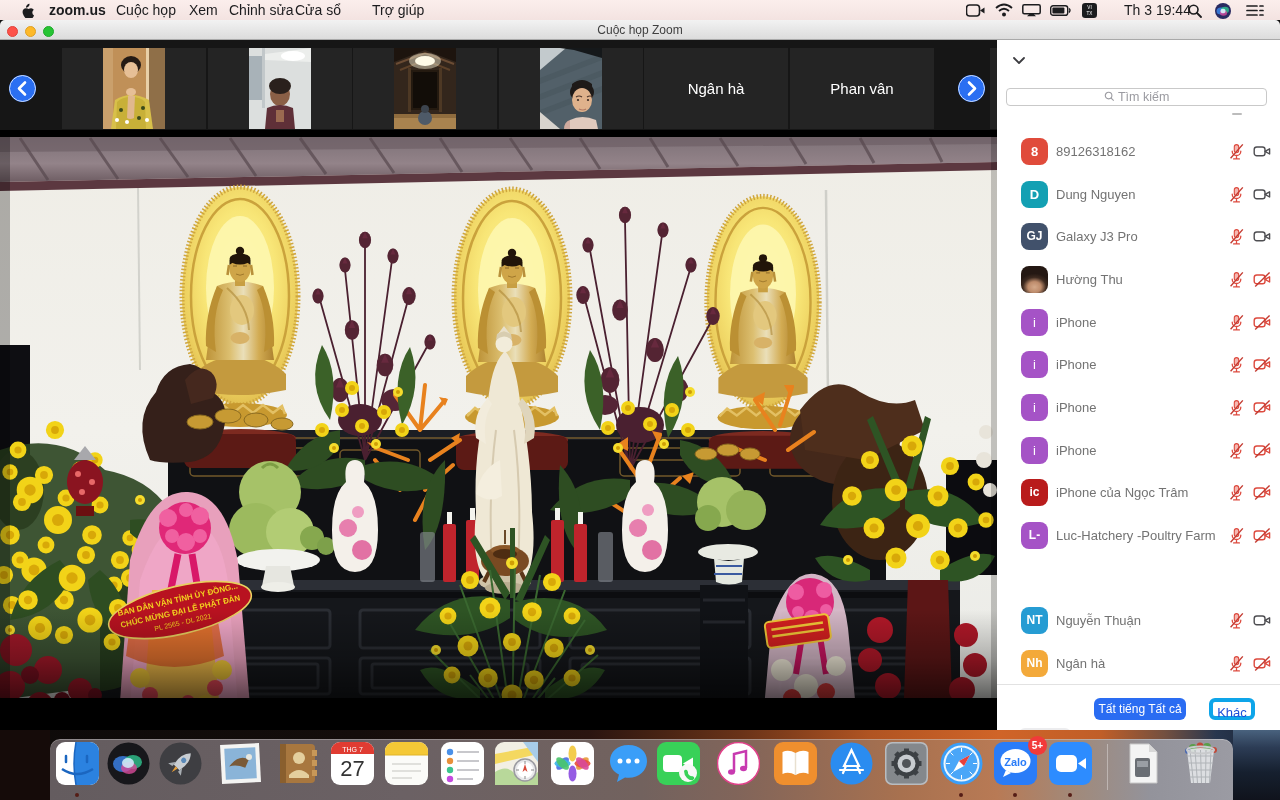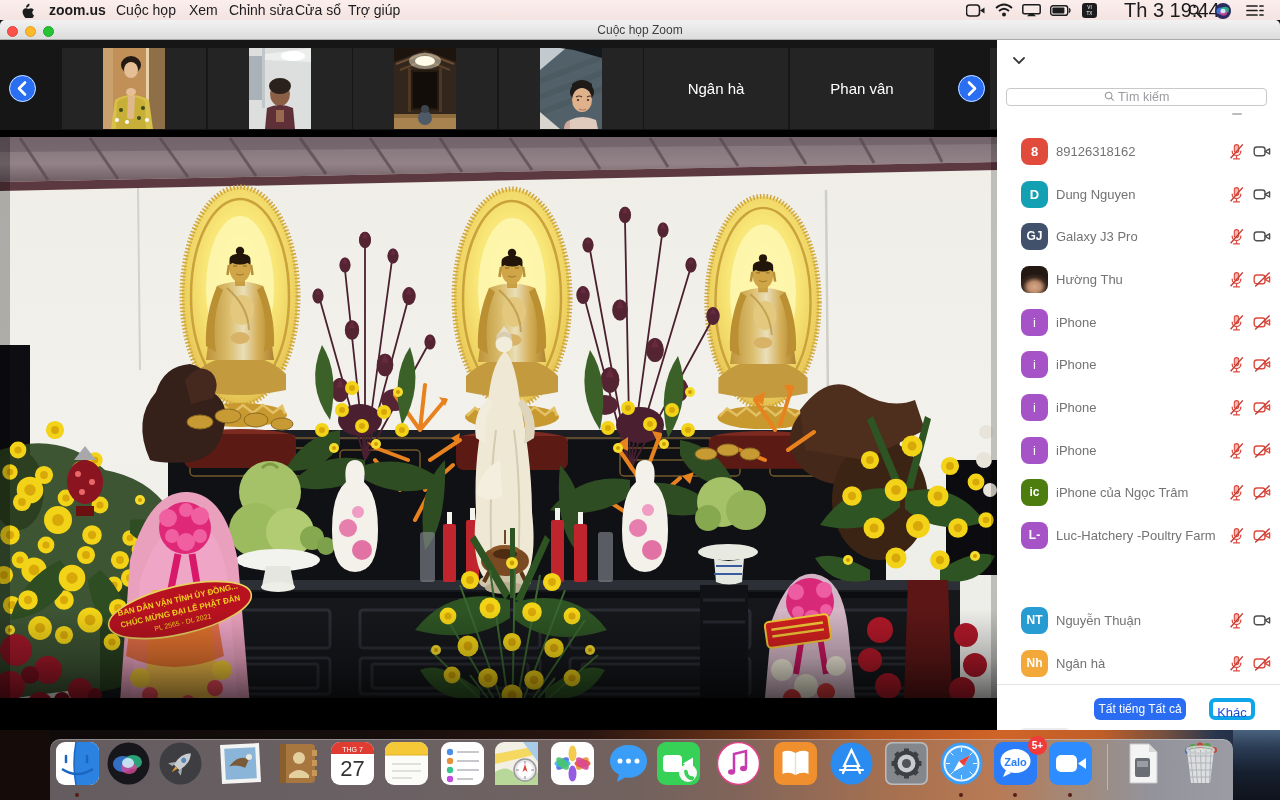--- a/index.html
+++ b/index.html
@@ -38,22 +38,22 @@
 <body>
 <div id="screen">
 
   <div id="menubar" class="abs">
     <span class="mi" style="left:20px;font-size:15px"></span>
     <span class="mi" style="left:49px;font-weight:bold">zoom.us</span>
     <span class="mi" style="left:116px">Cuộc họp</span>
     <span class="mi" style="left:189px">Xem</span>
     <span class="mi" style="left:229px">Chỉnh sửa</span>
     <span class="mi" style="left:295px">Cửa sổ</span>
-    <span class="mi" style="left:348px">Trợ giúp</span>
-    <span class="mi" style="left:1124px;font-size:20px">Th 3 19:44</span>
+    <span class="mi" style="left:372px">Trợ giúp</span>
+    <span class="mi" style="left:1124px;font-size:14px">Th 3 19:44</span>
     <svg class="mi" style="left:20px;top:3px" width="14" height="15" viewBox="0 0 14 15">
       <path d="M9.5 0.8 q0.3 1.6 -0.9 2.8 q-1.2 1.2 -2.6 1 q-0.2 -1.5 1 -2.7 q1.2 -1.2 2.5 -1.1 z" fill="#1c1c1e"></path>
       <path d="M11.2 5.2 q1.6 0 2.6 1.5 q-1.5 1 -1.5 2.8 q0 2 1.7 2.9 q-0.5 1.4 -1.3 2.3 q-0.9 1 -1.9 0.6 q-0.9 -0.4 -1.8 -0.4 q-0.9 0 -1.9 0.4 q-1 0.4 -1.9 -0.6 Q3.7 13.2 3 11.1 Q2.2 8.9 3 7.1 q0.9 -1.9 2.8 -1.9 q0.8 0 1.7 0.4 q0.7 0.3 1.1 0.3 q0.4 0 1.2 -0.35 q1 -0.4 1.4 -0.35 z" fill="#1c1c1e"></path>
     </svg>
     <svg class="mi" style="left:966px;top:4px" width="19" height="13" viewBox="0 0 19 13">
       <rect x="0.5" y="1" width="13" height="11" rx="3" fill="none" stroke="#1c1c1e" stroke-width="1.6"></rect>
       <path d="M14 6.5 l4.5 -3 v6 z" fill="#1c1c1e"></path>
     </svg>
     <svg class="mi" style="left:995px;top:3px" width="18" height="14" viewBox="0 0 18 14">
       <path d="M1 5 Q9 -2 17 5" fill="none" stroke="#1c1c1e" stroke-width="1.8"></path>
@@ -807,21 +807,21 @@
         <div class="av" style="background:#a553c6;font-weight:normal">i</div>
         <div class="nm">iPhone</div>
         <svg class="ric mic">
           <use href="#micoff"></use>
         </svg>
         <svg class="ric cam">
           <use href="#camoff"></use>
         </svg>
       </div>
     <div class="row" style="top:431px">
-        <div class="av" style="background:#4d7c0f;font-size:12px">ic</div>
+        <div class="av" style="background:#b91c1c;font-size:12px">ic</div>
         <div class="nm">iPhone của Ngọc Trâm</div>
         <svg class="ric mic">
           <use href="#micoff"></use>
         </svg>
         <svg class="ric cam">
           <use href="#camoff"></use>
         </svg>
       </div>
     <div class="row" style="top:474px">
         <div class="av" style="background:#a553c6;font-size:12px">L-</div>

